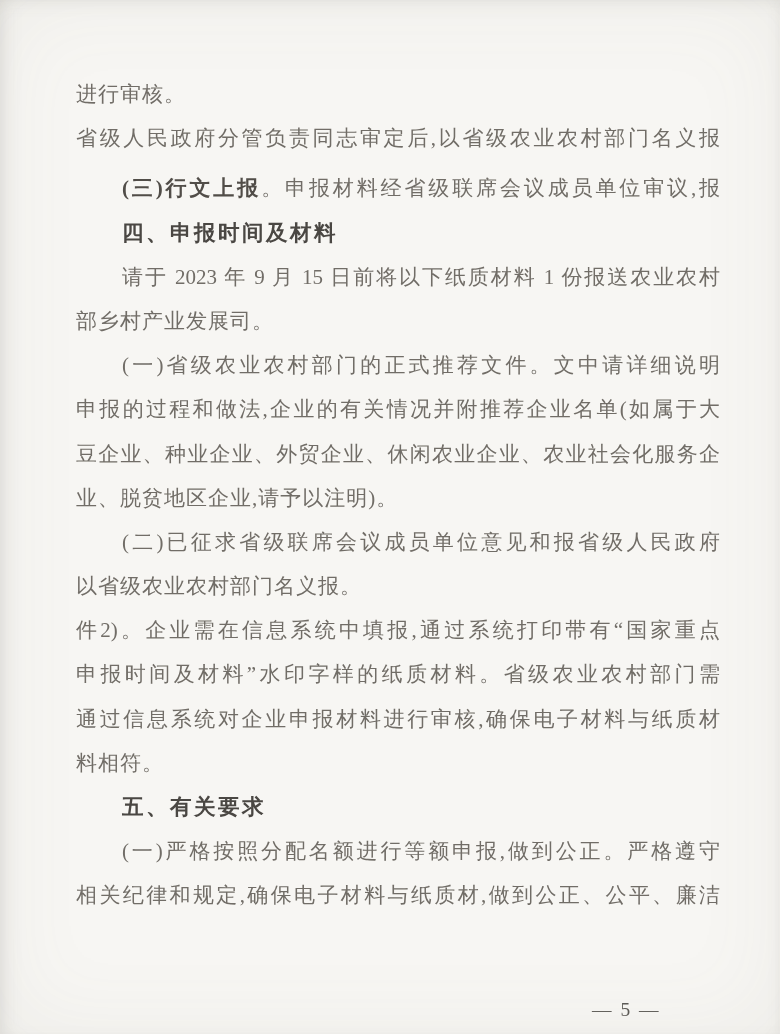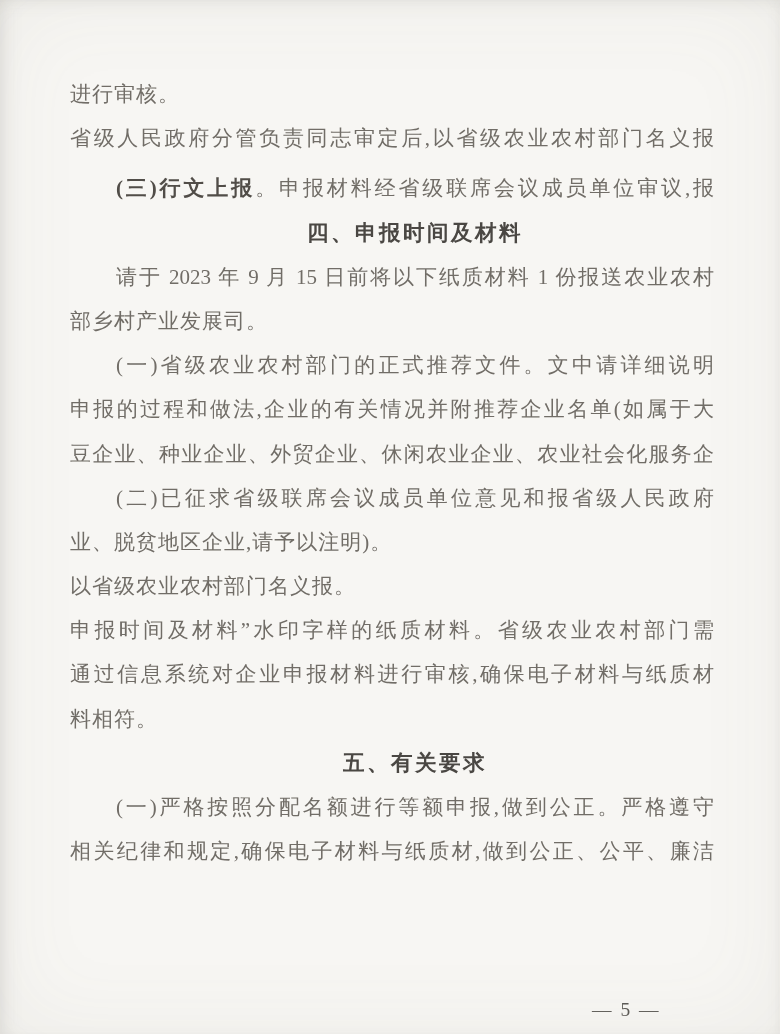--- a/index.html
+++ b/index.html
@@ -17,21 +17,21 @@
     background: var(--paper, #f7f6f3);
     box-shadow:
       inset 0 0 90px rgba(115, 110, 100, 0.07),
       inset 14px 0 22px -14px rgba(100, 95, 88, 0.18),
       inset 0 12px 20px -12px rgba(100, 95, 88, 0.10),
       inset -10px 0 18px -12px rgba(100, 95, 88, 0.08);
     font-family: "Liberation Serif", "DejaVu Serif", serif;
   }
   .text-block {
     position: absolute;
-    left: 70px;
+    left: 76px;
     top: 72px;
     width: 644px;
   }
   .line {
     box-sizing: border-box;
     width: 644px;
     height: 44.2px;
     line-height: 44.2px;
     font-size: 21px;
     color: var(--ink, #716d67);
@@ -47,21 +47,20 @@
     text-justify: inter-character;
   }
   .line.indent { padding-left: 46px; }
   .line.gap { margin-top: 6px; }
   .line.heading {
     font-family: "Liberation Sans", "DejaVu Sans", sans-serif;
     font-weight: bold;
     font-size: 21.5px;
     letter-spacing: 2.5px;
     color: var(--heading-ink, #4a4743);
-    text-align: center;
   }
   .lead {
     font-weight: bold;
     color: var(--lead-ink, #514d48);
   }
   .page-number {
     position: absolute;
     left: 592px;
     top: 998px;
     font-size: 19.5px;
@@ -79,23 +78,24 @@
   <div class="text-block" id="lines">
       <div class="line">进行审核。</div>
       <div class="line fill">省级人民政府分管负责同志审定后,以省级农业农村部门名义报</div>
       <div class="line indent fill gap"><span class="lead">(三)行文上报</span>。申报材料经省级联席会议成员单位审议,报</div>
       <div class="line heading indent">四、申报时间及材料</div>
       <div class="line indent fill">请于 2023 年 9 月 15 日前将以下纸质材料 1 份报送农业农村</div>
       <div class="line">部乡村产业发展司。</div>
       <div class="line indent fill">(一)省级农业农村部门的正式推荐文件。文中请详细说明</div>
       <div class="line fill">申报的过程和做法,企业的有关情况并附推荐企业名单(如属于大</div>
       <div class="line fill">豆企业、种业企业、外贸企业、休闲农业企业、农业社会化服务企</div>
+      <div class="line">业、脱贫地区企业,请予以注明)。</div>
       <div class="line indent fill">(二)已征求省级联席会议成员单位意见和报省级人民政府</div>
-      <div class="line">业、脱贫地区企业,请予以注明)。</div>
       <div class="line">以省级农业农村部门名义报。</div>
+      <div class="line fill">件2)。企业需在信息系统中填报,通过系统打印带有“国家重点</div>
       <div class="line fill">申报时间及材料”水印字样的纸质材料。省级农业农村部门需</div>
       <div class="line fill">通过信息系统对企业申报材料进行审核,确保电子材料与纸质材</div>
       <div class="line">料相符。</div>
       <div class="line heading indent">五、有关要求</div>
       <div class="line indent fill">(一)严格按照分配名额进行等额申报,做到公正。严格遵守</div>
       <div class="line fill">相关纪律和规定,确保电子材料与纸质材,做到公正、公平、廉洁</div>
     </div>
   <div class="page-number">— 5 —</div>
 </div>
 

